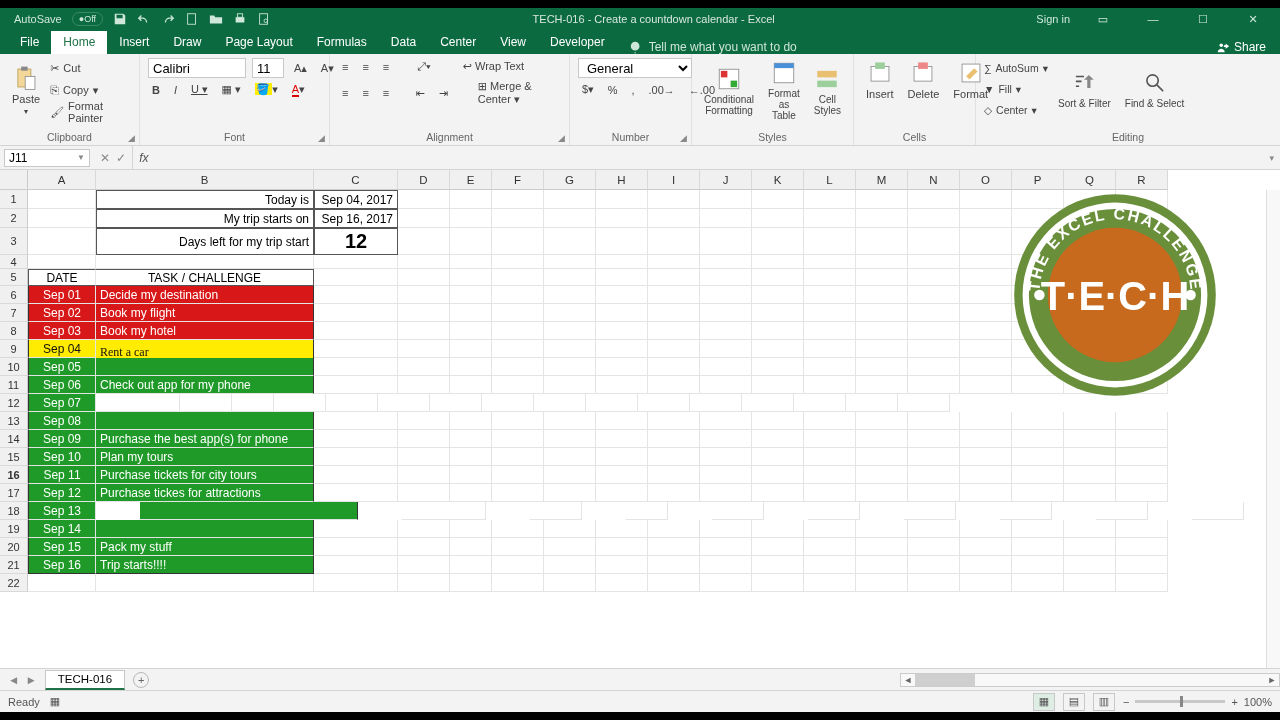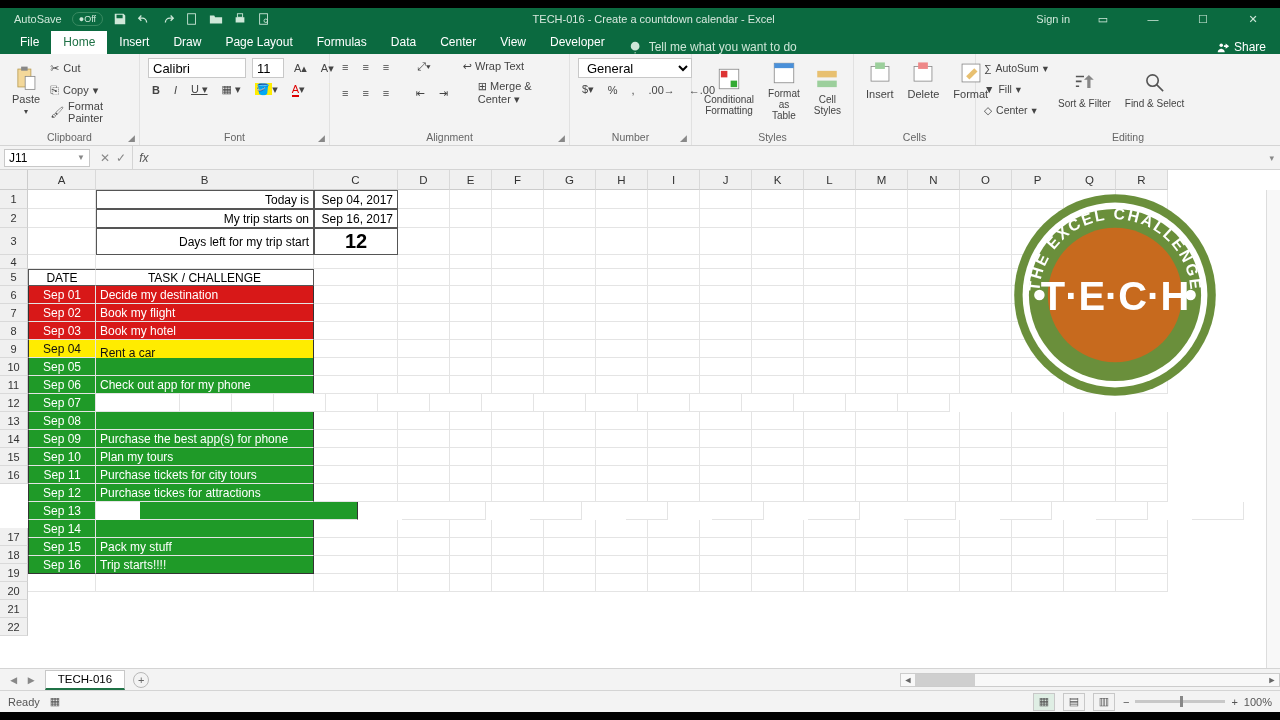--- a/index.html
+++ b/index.html
@@ -375,22 +375,22 @@
         <div class="rh" style="height: 18px; line-height: 18px;">6</div>
         <div class="rh" style="height: 18px; line-height: 18px;">7</div>
         <div class="rh" style="height: 18px; line-height: 18px;">8</div>
         <div class="rh" style="height: 18px; line-height: 18px;">9</div>
         <div class="rh" style="height: 18px; line-height: 18px;">10</div>
         <div class="rh" style="height: 18px; line-height: 18px;">11</div>
         <div class="rh" style="height: 18px; line-height: 18px;">12</div>
         <div class="rh" style="height: 18px; line-height: 18px;">13</div>
         <div class="rh" style="height: 18px; line-height: 18px;">14</div>
         <div class="rh" style="height: 18px; line-height: 18px;">15</div>
-        <div class="rh" style="height: 18px; line-height: 18px;">16</div>
-        <div class="rh" style="height: 18px; line-height: 18px; margin-top: 44px;">17</div>
+        <div class="rh" style="height: 18px; line-height: 18px; font-weight: bold;">16</div>
+        <div class="rh" style="height: 18px; line-height: 18px;">17</div>
         <div class="rh" style="height: 18px; line-height: 18px;">18</div>
         <div class="rh" style="height: 18px; line-height: 18px;">19</div>
         <div class="rh" style="height: 18px; line-height: 18px;">20</div>
         <div class="rh" style="height: 18px; line-height: 18px;">21</div>
         <div class="rh" style="height: 18px; line-height: 18px;">22</div>
       </div>
   <div class="cells" id="cells">
         <div class="cellrow" style="height: 19px;">
           <div class="cell" style="width: 68px; height: 19px;"></div>
           <div class="cell ralign boxed" style="width: 218px; height: 19px; border-bottom: 1px solid rgb(85, 85, 85);">Today is</div>
@@ -546,21 +546,21 @@
           <div class="cell" style="width: 52px; height: 18px;"></div>
           <div class="cell" style="width: 52px; height: 18px;"></div>
           <div class="cell" style="width: 52px; height: 18px;"></div>
           <div class="cell" style="width: 52px; height: 18px;"></div>
           <div class="cell" style="width: 52px; height: 18px;"></div>
           <div class="cell" style="width: 52px; height: 18px;"></div>
           <div class="cell" style="width: 52px; height: 18px;"></div>
         </div>
         <div class="cellrow" style="height: 18px;">
           <div class="cell calign yellow" style="width: 68px; height: 18px; border-left: 1px solid rgb(51, 51, 51);">Sep 04</div>
-          <div class="cell yellow" style="width: 218px; height: 26px; border-right: 1px solid rgb(51, 51, 51);">Rent a car</div>
+          <div class="cell yellow" style="width: 218px; height: 26px; border-right: 1px solid rgb(51, 51, 51); font-family: Liberation Serif, serif;">Rent a car</div>
           <div class="cell" style="width: 84px; height: 18px;"></div>
           <div class="cell" style="width: 52px; height: 18px;"></div>
           <div class="cell" style="width: 42px; height: 18px;"></div>
           <div class="cell" style="width: 52px; height: 18px;"></div>
           <div class="cell" style="width: 52px; height: 18px;"></div>
           <div class="cell" style="width: 52px; height: 18px;"></div>
           <div class="cell" style="width: 52px; height: 18px;"></div>
           <div class="cell" style="width: 52px; height: 18px;"></div>
           <div class="cell" style="width: 52px; height: 18px;"></div>
           <div class="cell" style="width: 52px; height: 18px;"></div>

